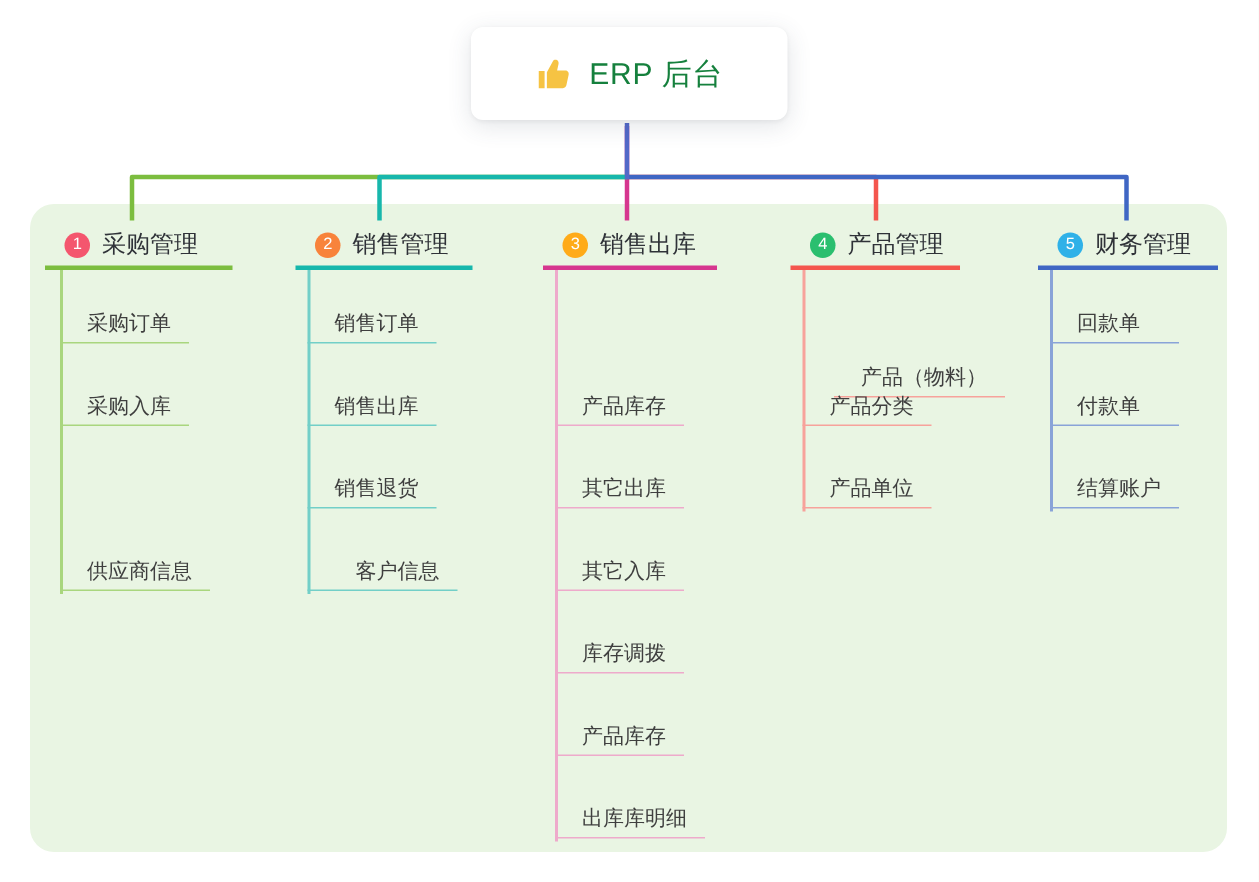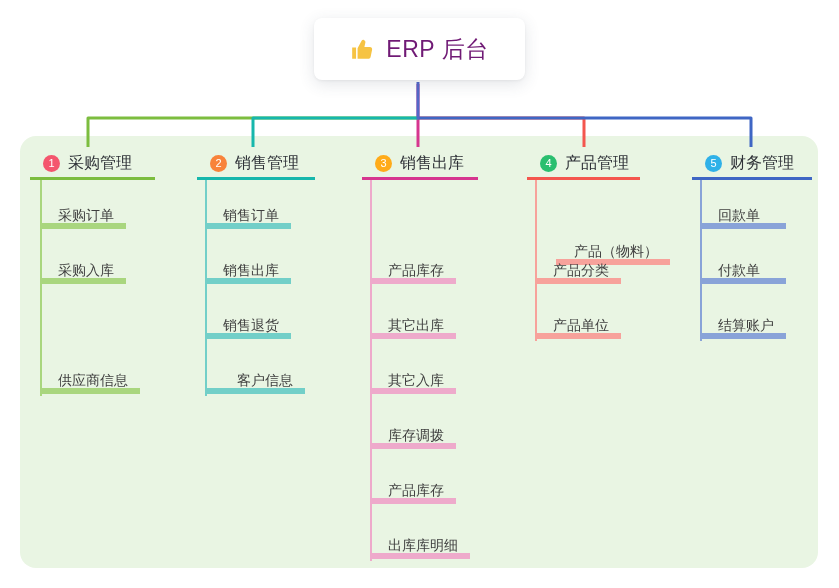--- a/index.html
+++ b/index.html
@@ -13,37 +13,37 @@
   }
   .connectors{position:absolute;left:0;top:0;pointer-events:none;}
   .connectors path{fill:none;stroke-width:3;stroke-linejoin:round;}
   .root-card{
     position:absolute;left:314px;top:18px;width:211px;height:62px;
     background:#ffffff;border-radius:8px;
     box-shadow:0 4px 16px rgba(60,70,90,.14),0 1px 3px rgba(0,0,0,.05);
     display:flex;align-items:center;justify-content:center;gap:10px;
     cursor:pointer;
   }
-  .root-title{font-size:23px;color:#701a75;font-weight:500;letter-spacing:.5px;}
+  .root-title{font-size:20px;color:#15803d;font-weight:500;letter-spacing:.5px;}
   .thumb{width:26px;height:26px;display:block;}
   .branch-title{
     position:absolute;top:150px;height:30px;box-sizing:border-box;
     display:flex;align-items:center;gap:8px;padding-left:13px;
     border-bottom:3px solid #999;cursor:pointer;
   }
   .badge{
     width:17px;height:17px;border-radius:50%;flex:0 0 auto;
     color:#fff;font-size:11px;line-height:17px;text-align:center;font-weight:500;
   }
   .branch-label{font-size:16px;color:#2f3238;white-space:nowrap;}
   .rail{position:absolute;top:180px;width:2px;}
   .child{
     position:absolute;height:26px;box-sizing:border-box;
     padding:0 12px 2px 18px;min-width:86px;
-    border-bottom:6px solid #c4b5fd;
+    border-bottom:1px solid #c4b5fd;
     font-size:14px;line-height:24px;color:#3f3f3f;white-space:nowrap;
     cursor:pointer;
   }
 </style>
 </head>
 <body>
 
 <div class="canvas">
 
   <div class="panel" style="background-color: rgb(233, 245, 227);"></div>

